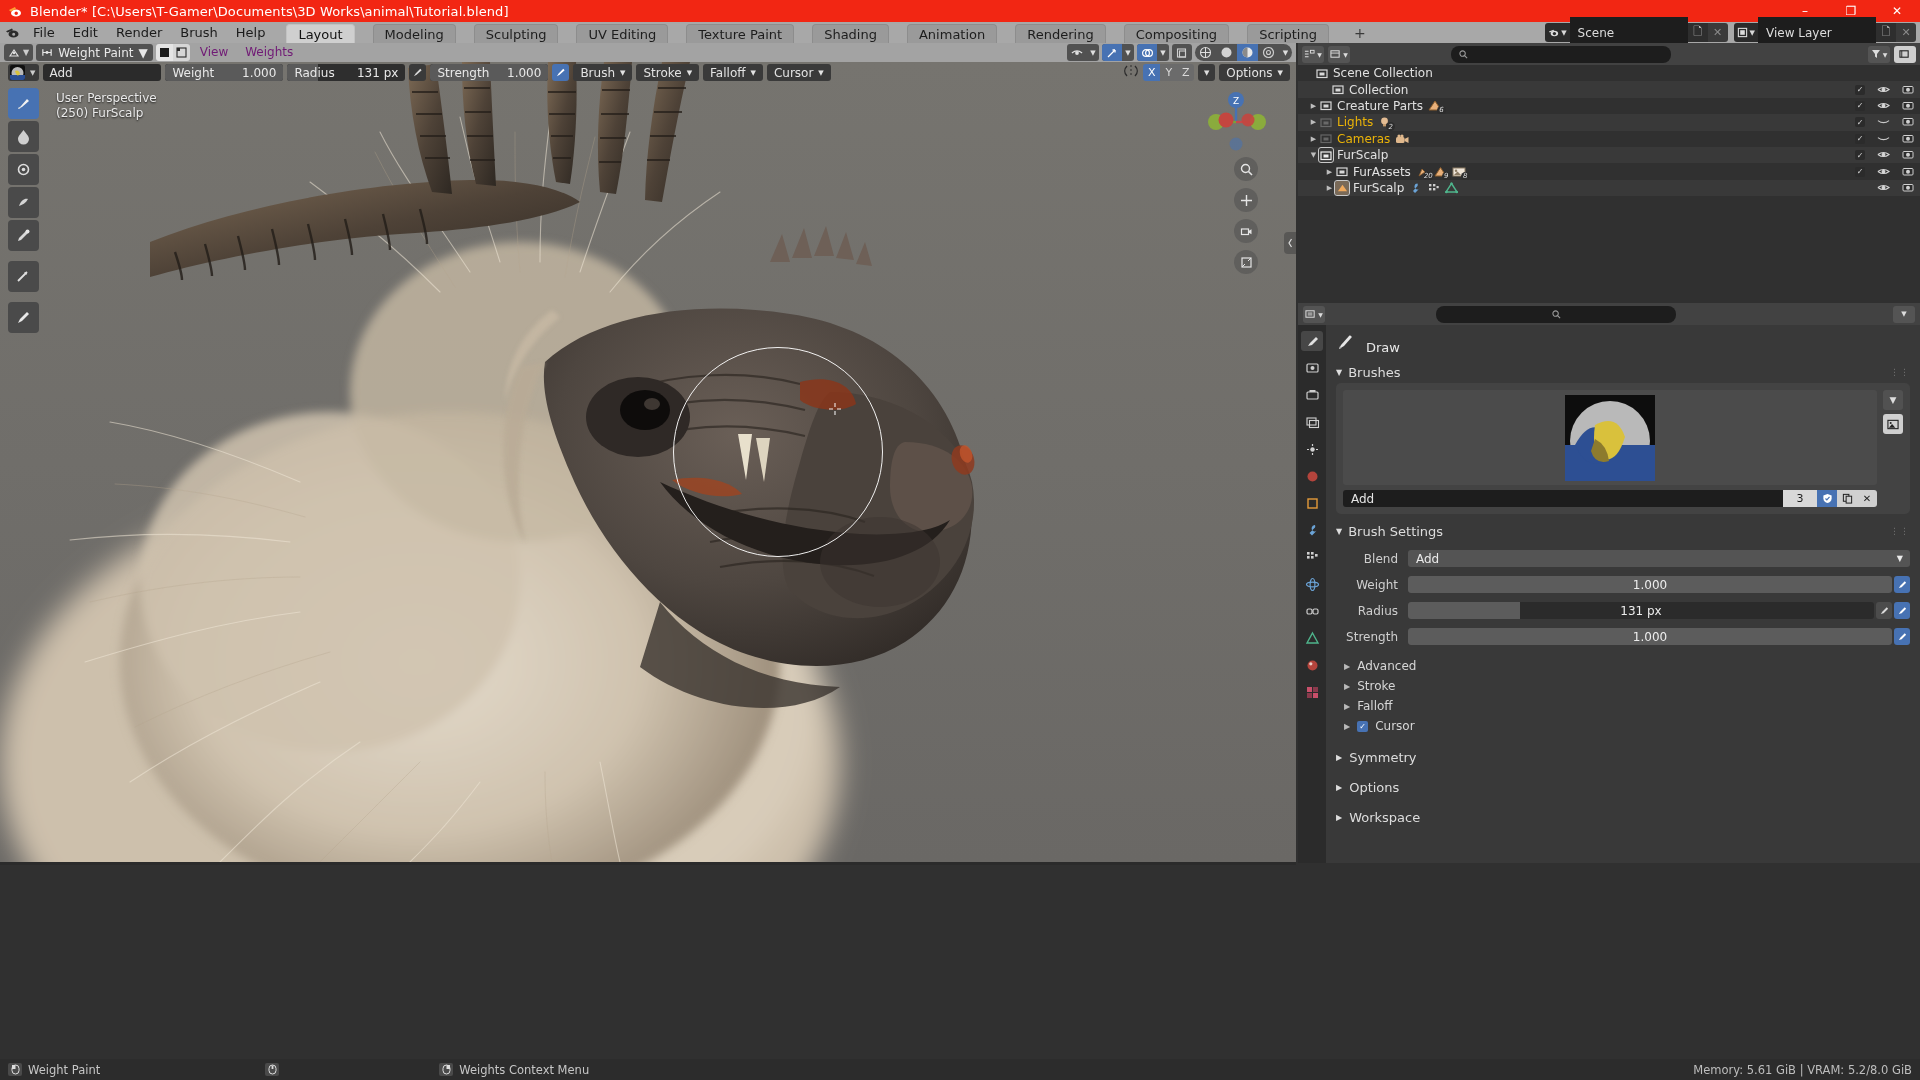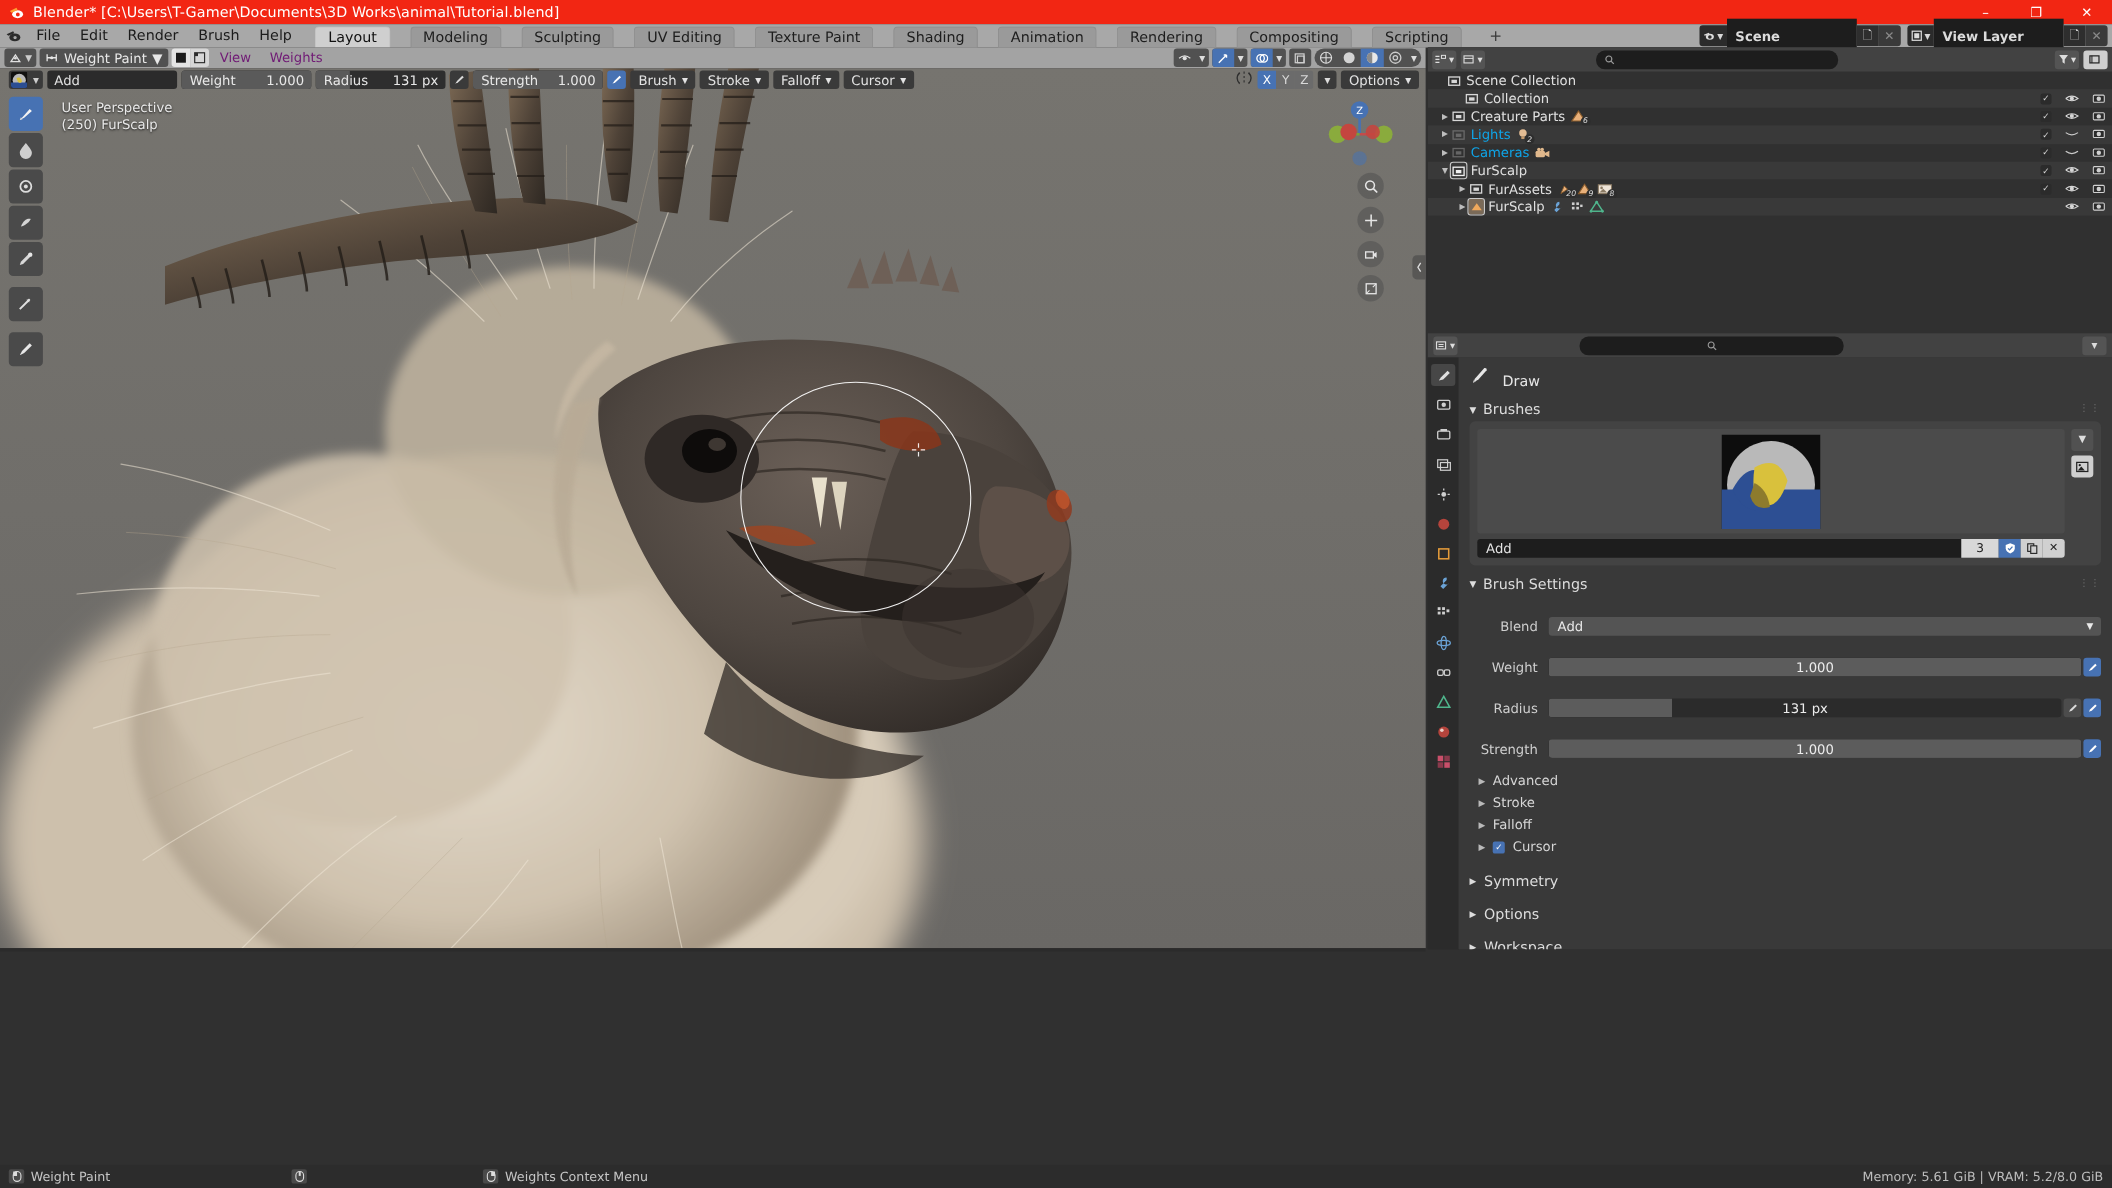--- a/index.html
+++ b/index.html
@@ -41,21 +41,21 @@
     border:1px solid #8d8d8d; border-bottom:none;
   }
   .ws-tab.active { background:#cfcfcf; color:#111; border-color:#c2c2c2; }
   .ws-tab.plus { padding:0 7px; background:transparent; border:none; color:#3a3a3a; font-size:14px; }
 
   .topbar-right { position:absolute; right:4px; top:1px; display:flex; align-items:center; height:19px; gap:2px; }
   .scene-ctl { display:flex; align-items:center; height:19px; }
   .ic-btn { height:19px; min-width:22px; background:#2b2b2b; border-radius:3px 0 0 3px;
       display:flex; align-items:center; justify-content:center; padding:0 3px; gap:2px; color:#d8d8d8; font-size:10px;}
   .datafield { height:14px; background:#1d1d1d; color:#dcdcdc; font-size:12px;
-      display:flex; align-items:center; padding:16px 8px; min-width:118px;font-weight:bold; }
+      display:flex; align-items:center; padding:16px 8px; min-width:118px; }
   .sm-btn { height:19px; width:20px; background:#2e2e2e; display:flex; align-items:center; justify-content:center;
       color:#cfcfcf; font-size:11px; }
   .sm-btn.last { border-radius:0 3px 3px 0; background:#3a3a3a; color:#8a8a8a; }
 
   
   .vp-header {
     position:absolute; left:0; top:43px; width:1296px; height:19px;
     background:#a3a3a3; display:flex; align-items:center; padding-left:4px; gap:3px;
   }
   .hdr-btn { height:17px; background:#515151; border-radius:3px; display:flex; align-items:center;
@@ -137,21 +137,21 @@
   .out-search { flex:1; height:17px; background:#1d1d1d; border-radius:8px; display:flex; align-items:center;
      padding:0 8px; color:#8e8e8e; font-size:11px; gap:5px; max-width:220px; margin:0 auto;}
   .o-ic { width:22px; height:17px; background:#545454; border-radius:3px; display:flex; align-items:center;
      justify-content:center; color:#dcdcdc; font-size:10px; gap:2px; }
   .out-body { height:236px; overflow:hidden; }
   .o-row { height:16.4px; display:flex; align-items:center; position:relative; font-size:12px; color:#e0e0e0; }
   .o-row.alt { background:#393939; }
   .o-row .disclose { width:11px; text-align:center; font-size:7px; color:#bdbdbd; }
   .o-ci { width:14px; height:14px; display:flex; align-items:center; justify-content:center; margin-right:4px; }
   .o-label { font-size:12px; }
-  .o-label.dim { color:#0ea5e9; }
+  .o-label.dim { color:#eab308; }
   .o-right { position:absolute; right:6px; display:flex; align-items:center; gap:12px; }
   .o-chk { width:10px; height:10px; background:#2b2b2b; border-radius:2px; display:flex;
       align-items:center; justify-content:center; color:#d8d8d8; font-size:8px; }
   .badge { position:relative; display:inline-flex; align-items:center; margin-left:5px; }
   .badge .num { position:absolute; right:-4px; bottom:-3px; background:#2d2d2d; color:#ddd; font-size:7px;
       border-radius:50%; width:9px; height:9px; display:flex; align-items:center; justify-content:center; }
 
   
   .props { position:absolute; left:1298px; top:303px; width:622px; height:560px; background:#303030; display:flex; }
   .props-head { position:absolute; left:0; top:0; width:622px; height:22px; background:#424242;
@@ -178,21 +178,21 @@
   .bs-btn.light { background:#cfcfcf; color:#222; }
   .brush-row { display:flex; align-items:center; margin-top:5px; height:17px; gap:0; }
   .brush-name { flex:1; background:#1d1d1d; border-radius:3px 0 0 3px; height:17px; display:flex;
       align-items:center; padding:0 8px; font-size:12px; color:#e4e4e4; }
   .brush-count { width:34px; height:17px; background:#d8d8d8; color:#1b1b1b; font-size:11px;
       display:flex; align-items:center; justify-content:center; }
   .brush-ic { width:20px; height:17px; background:#d0d0d0; display:flex; align-items:center;
       justify-content:center; color:#222; font-size:10px; }
   .brush-ic.blue { background:#4772b3; color:#fff; }
   .brush-ic.last { border-radius:0 3px 3px 0; }
-  .pr-row { display:flex; align-items:center; height:19px; margin-top:18px; }
+  .pr-row { display:flex; align-items:center; height:19px; margin-top:7px; }
   .pr-label { width:72px; text-align:right; padding-right:10px; font-size:12px; color:#cfcfcf; }
   .pr-ctl { flex:1; display:flex; align-items:center; gap:2px; }
   .pr-select { flex:1; height:17px; background:#545454; border-radius:3px; display:flex;
       align-items:center; padding:0 8px; font-size:12px; color:#eaeaea; position:relative; }
   .pr-select .cv { position:absolute; right:7px; font-size:8px; }
   .pr-slider { flex:1; height:17px; background:#2b2b2b; border-radius:3px; position:relative;
       display:flex; align-items:center; justify-content:center; font-size:12px; color:#ededed; overflow:hidden;}
   .pr-slider .fill { position:absolute; left:0; top:0; bottom:0; background:#5c5c5c; }
   .pr-slider span { position:relative; z-index:2; }
   .mini { width:16px; height:17px; background:#4c4c4c; border-radius:3px; display:flex;

